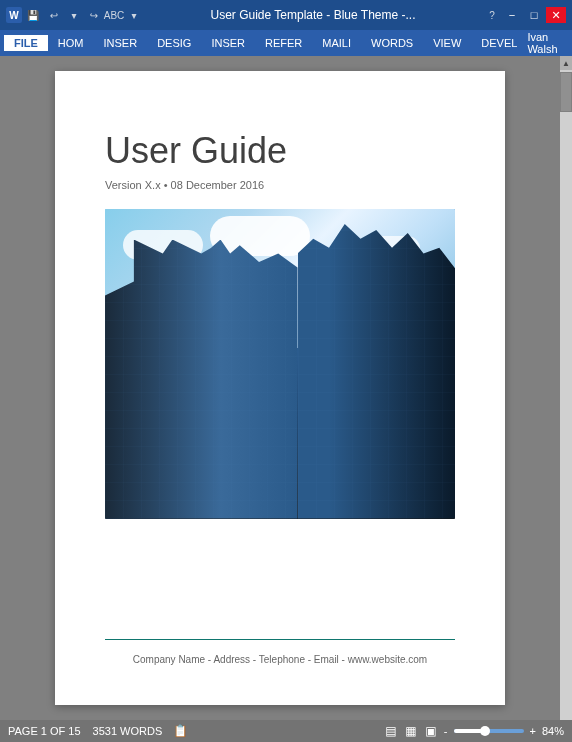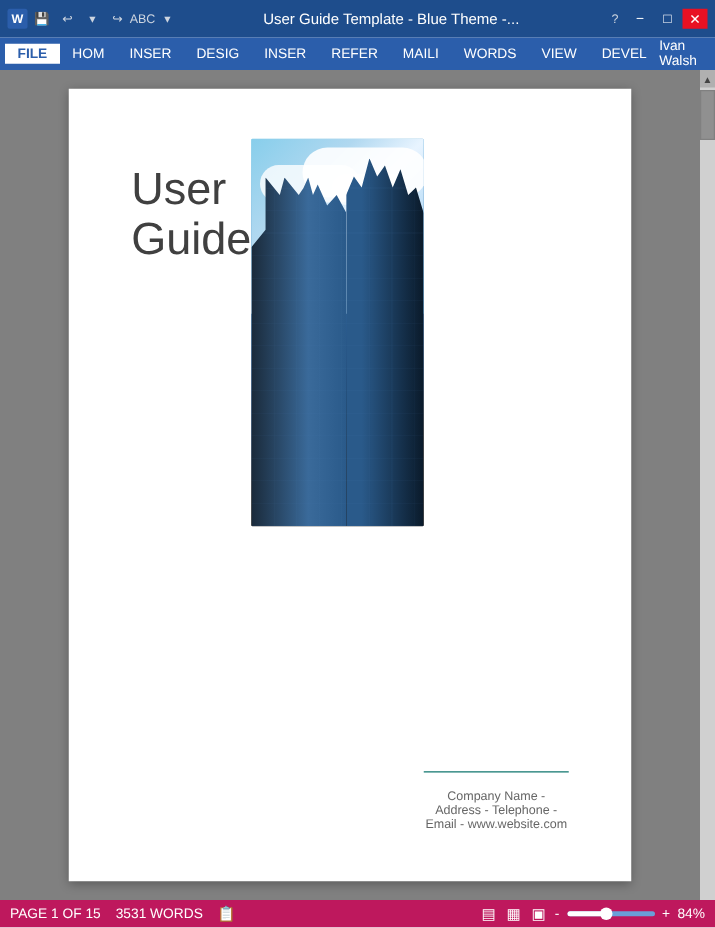--- a/index.html
+++ b/index.html
@@ -118,21 +118,21 @@
       align-items: center;
       justify-content: center;
       color: white;
       font-size: 10px;
       font-weight: bold;
     }
 
     
     #status-bar {
       height: 22px;
-      background: #be185d;
+      background: #737373;
       display: flex;
       align-items: center;
       padding: 0 8px;
       gap: 12px;
       margin-top: auto;
       flex-shrink: 0;
     }
     .status-item {
       color: white;
       font-size: 11px;
@@ -207,20 +207,21 @@
 
     
     #page {
       width: 450px;
       min-height: 620px;
       background: white;
       box-shadow: 0 2px 8px rgba(0,0,0,0.3);
       position: relative;
       padding: 40px 50px;
       display: flex;
+      flex-direction: column;
     }
 
     
     .page-title-main {
       font-size: 36px;
       font-weight: 300;
       color: #404040;
       font-family: 'Segoe UI', Arial, sans-serif;
       margin-top: 20px;
       line-height: 1.1;
@@ -389,20 +390,21 @@
       <span>Ivan Walsh</span>
       <div class="user-avatar">K</div>
     </div>
   </div>
 </div>
 
 <div id="doc-area">
   <div id="doc-scroll">
     <div id="page">
       <div class="page-title-main">User Guide</div>
+      <div class="page-version">Version X.x • 08 December 2016</div>
 
       <div class="page-image">
         <div class="sky-clouds">
           <div class="cloud1"></div>
           <div class="cloud2"></div>
           <div class="cloud3"></div>
         </div>
         <div class="building-left">
           <div class="grid-overlay"></div>
         </div>

